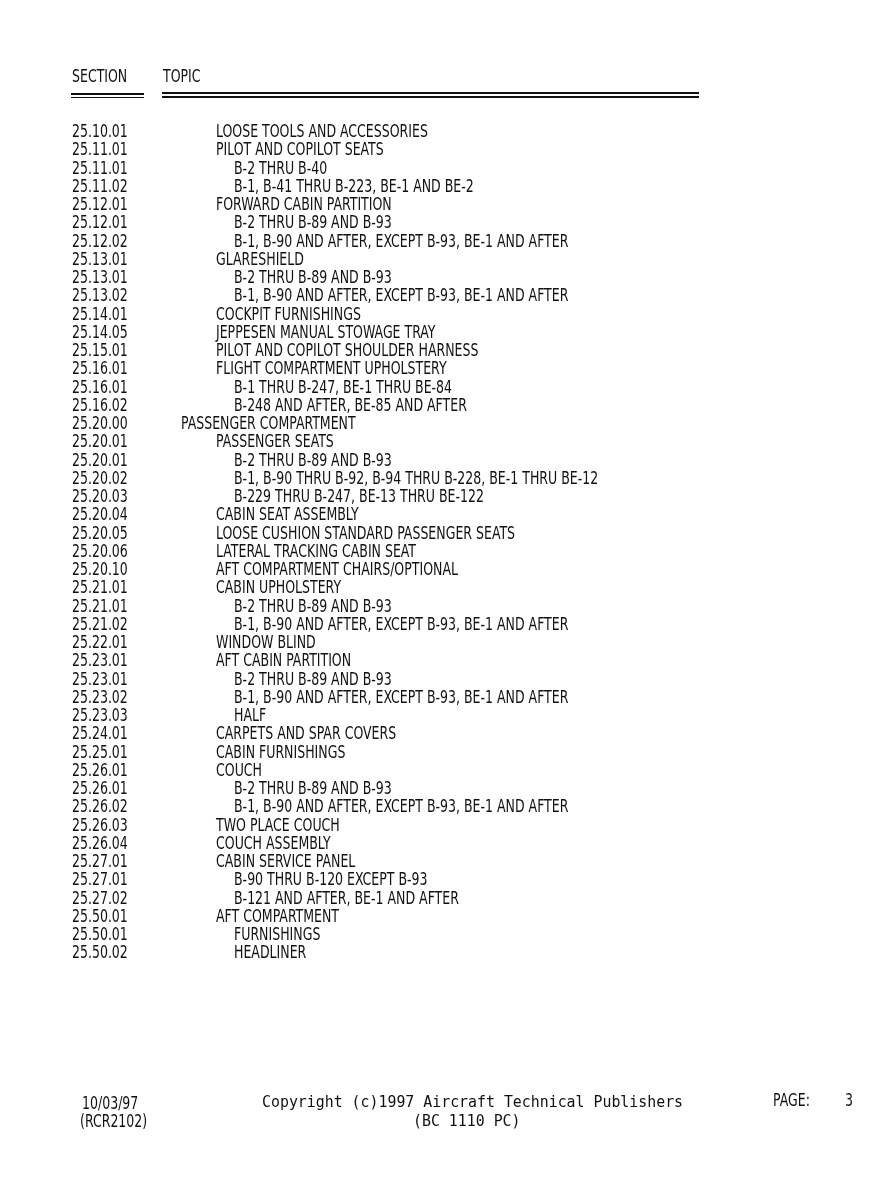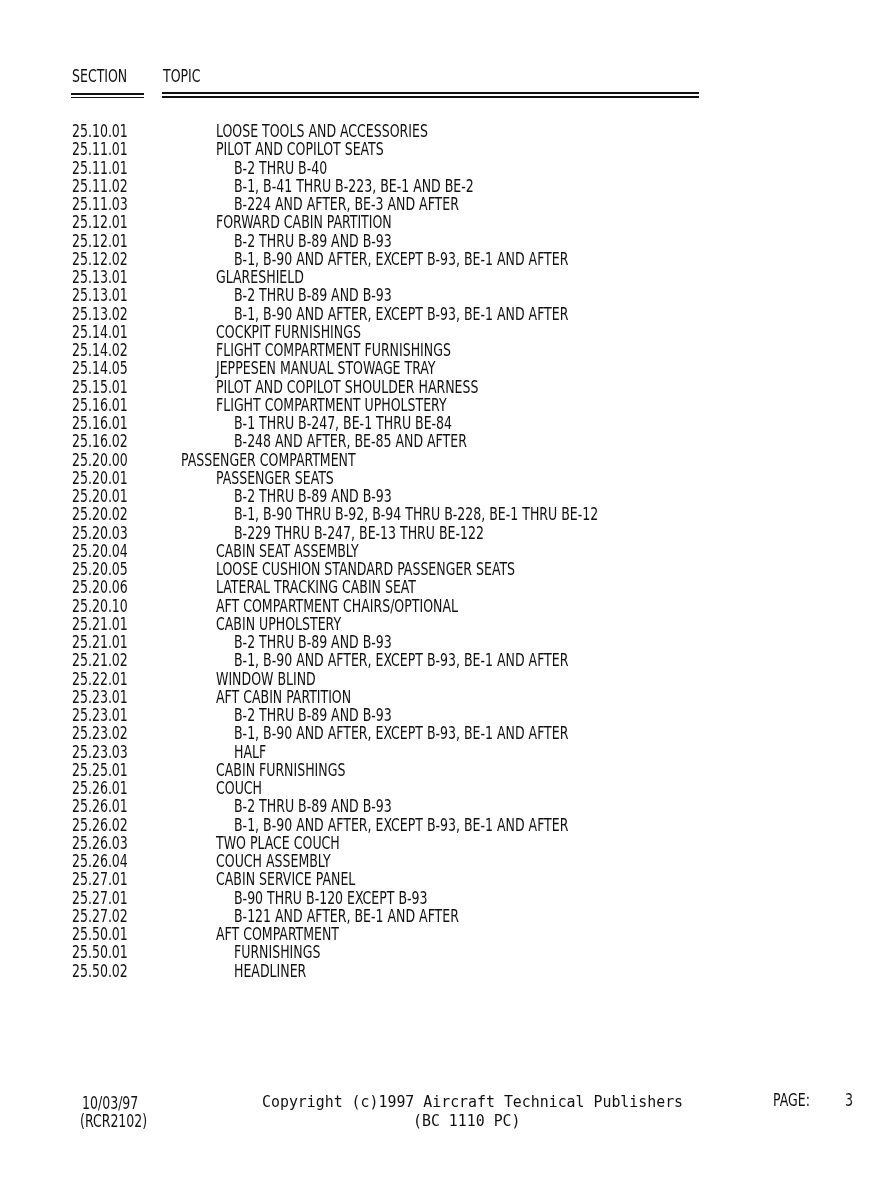--- a/index.html
+++ b/index.html
@@ -112,24 +112,20 @@
       </div>
       <div class="row">
         <span class="sec">25.11.01</span>
         <span class="topic l2">B-2 THRU B-40</span>
       </div>
       <div class="row">
         <span class="sec">25.11.02</span>
         <span class="topic l2">B-1, B-41 THRU B-223, BE-1 AND BE-2</span>
       </div>
       <div class="row">
-        <span class="sec">25.11.03</span>
-        <span class="topic l2">B-224 AND AFTER, BE-3 AND AFTER</span>
-      </div>
-      <div class="row">
         <span class="sec">25.12.01</span>
         <span class="topic l1">FORWARD CABIN PARTITION</span>
       </div>
       <div class="row">
         <span class="sec">25.12.01</span>
         <span class="topic l2">B-2 THRU B-89 AND B-93</span>
       </div>
       <div class="row">
         <span class="sec">25.12.02</span>
         <span class="topic l2">B-1, B-90 AND AFTER, EXCEPT B-93, BE-1 AND AFTER</span>
@@ -144,24 +140,20 @@
       </div>
       <div class="row">
         <span class="sec">25.13.02</span>
         <span class="topic l2">B-1, B-90 AND AFTER, EXCEPT B-93, BE-1 AND AFTER</span>
       </div>
       <div class="row">
         <span class="sec">25.14.01</span>
         <span class="topic l1">COCKPIT FURNISHINGS</span>
       </div>
       <div class="row">
-        <span class="sec">25.14.02</span>
-        <span class="topic l1">FLIGHT COMPARTMENT FURNISHINGS</span>
-      </div>
-      <div class="row">
         <span class="sec">25.14.05</span>
         <span class="topic l1">JEPPESEN MANUAL STOWAGE TRAY</span>
       </div>
       <div class="row">
         <span class="sec">25.15.01</span>
         <span class="topic l1">PILOT AND COPILOT SHOULDER HARNESS</span>
       </div>
       <div class="row">
         <span class="sec">25.16.01</span>
         <span class="topic l1">FLIGHT COMPARTMENT UPHOLSTERY</span>
@@ -234,20 +226,24 @@
         <span class="sec">25.23.01</span>
         <span class="topic l2">B-2 THRU B-89 AND B-93</span>
       </div>
       <div class="row">
         <span class="sec">25.23.02</span>
         <span class="topic l2">B-1, B-90 AND AFTER, EXCEPT B-93, BE-1 AND AFTER</span>
       </div>
       <div class="row">
         <span class="sec">25.23.03</span>
         <span class="topic l2">HALF</span>
+      </div>
+      <div class="row">
+        <span class="sec">25.24.01</span>
+        <span class="topic l1">CARPETS AND SPAR COVERS</span>
       </div>
       <div class="row">
         <span class="sec">25.25.01</span>
         <span class="topic l1">CABIN FURNISHINGS</span>
       </div>
       <div class="row">
         <span class="sec">25.26.01</span>
         <span class="topic l1">COUCH</span>
       </div>
       <div class="row">

